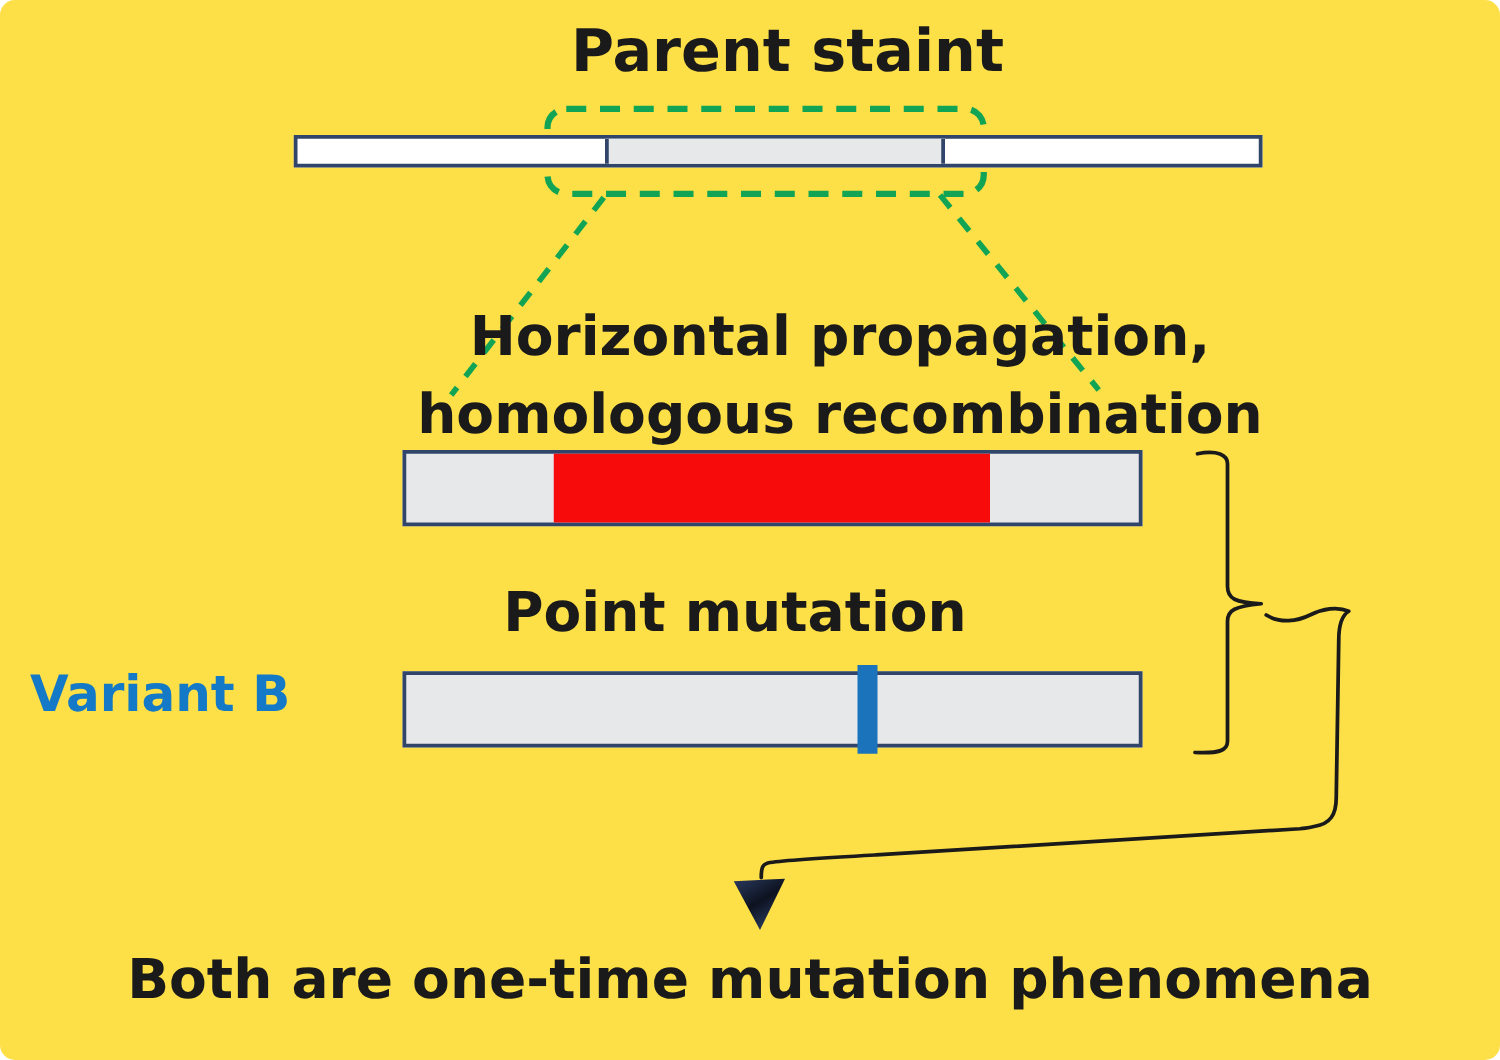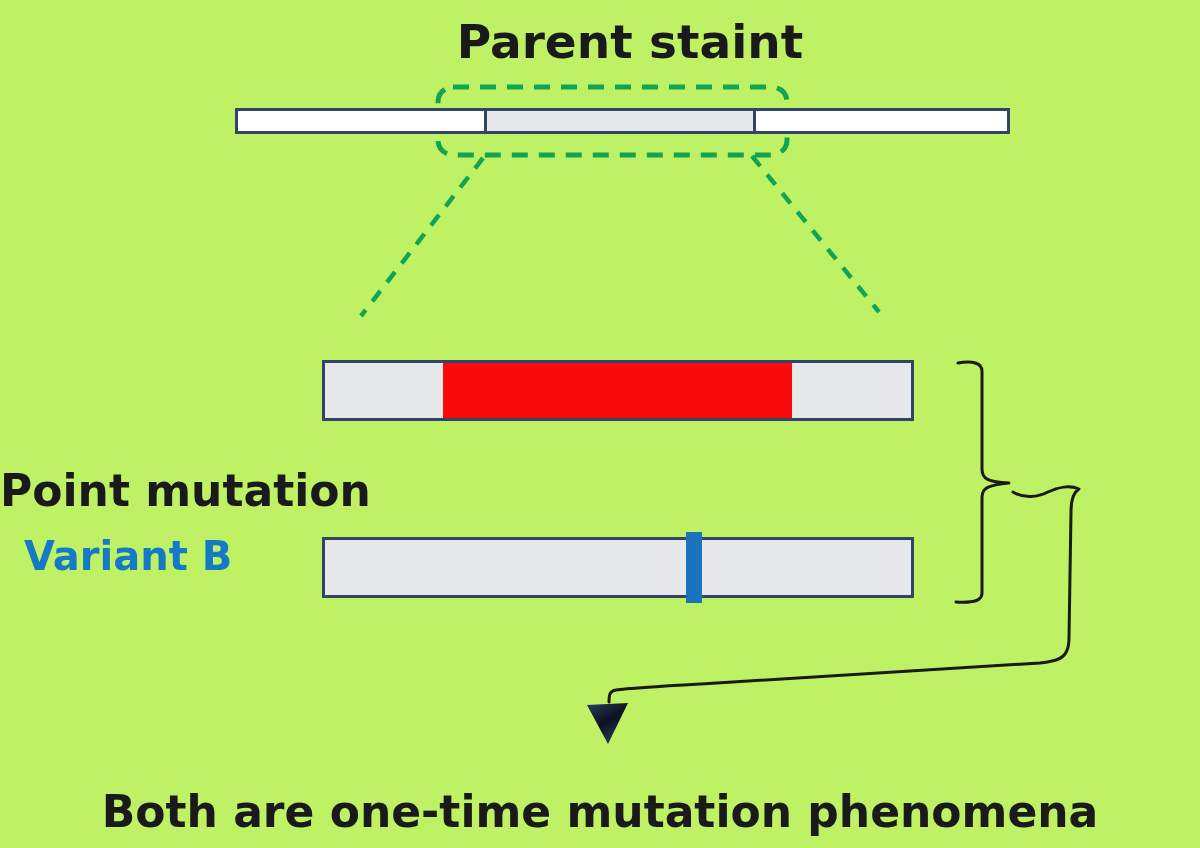--- a/index.html
+++ b/index.html
@@ -1,19 +1,19 @@
 <!DOCTYPE html>
 <html style="--ink: #1a1a1a; --navy: #31456b; --gray_fill: #e7e8ea; --red_fill: #f80b0b; --red_label: #f22a2d; --blue_label: #1479c6; --blue_stripe: #1b74bb; --green: #12a455; --arrow_dark: #0d1220; --arrow_light: #2a3a5e;"><head>
 <meta charset="utf-8">
 <style>
   html,body{margin:0;padding:0;background:#ffffff;}
   .canvas{
-    position:relative;width:1200px;height:848px;background:#bef264;
+    position:relative;width:1200px;height:848px;background:#fde047;
     font-family:"DejaVu Sans","Liberation Sans",sans-serif;
-    overflow:hidden;color:var(--ink);
+    overflow:hidden;color:var(--ink);border-radius:12px;
   }
   .abs{position:absolute;}
   .title{
     left:60px;right:0;top:14px;text-align:center;
     font-size:47px;font-weight:700;letter-spacing:0px;color:var(--ink);
   }
   
   .parent-bar{
     left:235px;top:108px;width:775px;height:26px;box-sizing:border-box;
     background:#ffffff;border:3px solid var(--navy);
@@ -42,25 +42,25 @@
     position:absolute;left:118px;top:0;bottom:0;width:349px;
     background:var(--red_fill);
   }
   .blue-stripe{
     position:absolute;left:361px;top:-8px;width:16px;height:71px;
     background:var(--blue_stripe);
   }
   .point-mutation{
     left:0;right:24px;top:465px;display:flex;justify-content:center;
     align-items:baseline;gap:58px;
-    font-size:44px;font-weight:700;color:var(--ink);flex-direction:column;
+    font-size:44px;font-weight:700;color:var(--ink);
   }
   .caption{
     left:0;right:0;top:758px;text-align:center;
-    font-size:44px;font-weight:700;color:var(--ink);margin-top:28px;
+    font-size:44px;font-weight:700;color:var(--ink);
   }
   svg.overlay{position:absolute;left:0;top:0;width:1200px;height:848px;}
 </style>
 </head>
 <body>
 
 <div class="canvas">
 
   <svg class="overlay" viewBox="0 0 1200 848">
     <defs>
@@ -92,20 +92,24 @@
 
     <path d="M587,705 L628,703 L608,744 Z" fill="url(#arrowGrad)"></path>
   </svg>
 
   <div class="abs title">Parent staint</div>
 
   <div class="abs parent-bar">
     <div class="parent-seg"></div>
   </div>
 
+  <div class="abs prop-text">
+    <div>Horizontal propagation,</div>
+    <div>homologous recombination</div>
+  </div>
 
   <div class="abs variant-bar variant-a-bar">
     <div class="red-seg"></div>
   </div>
 
   <div class="abs point-mutation">
     <span>Point mutation</span>
   </div>
 
   <div class="abs variant-label variant-b-label">Variant B</div>

